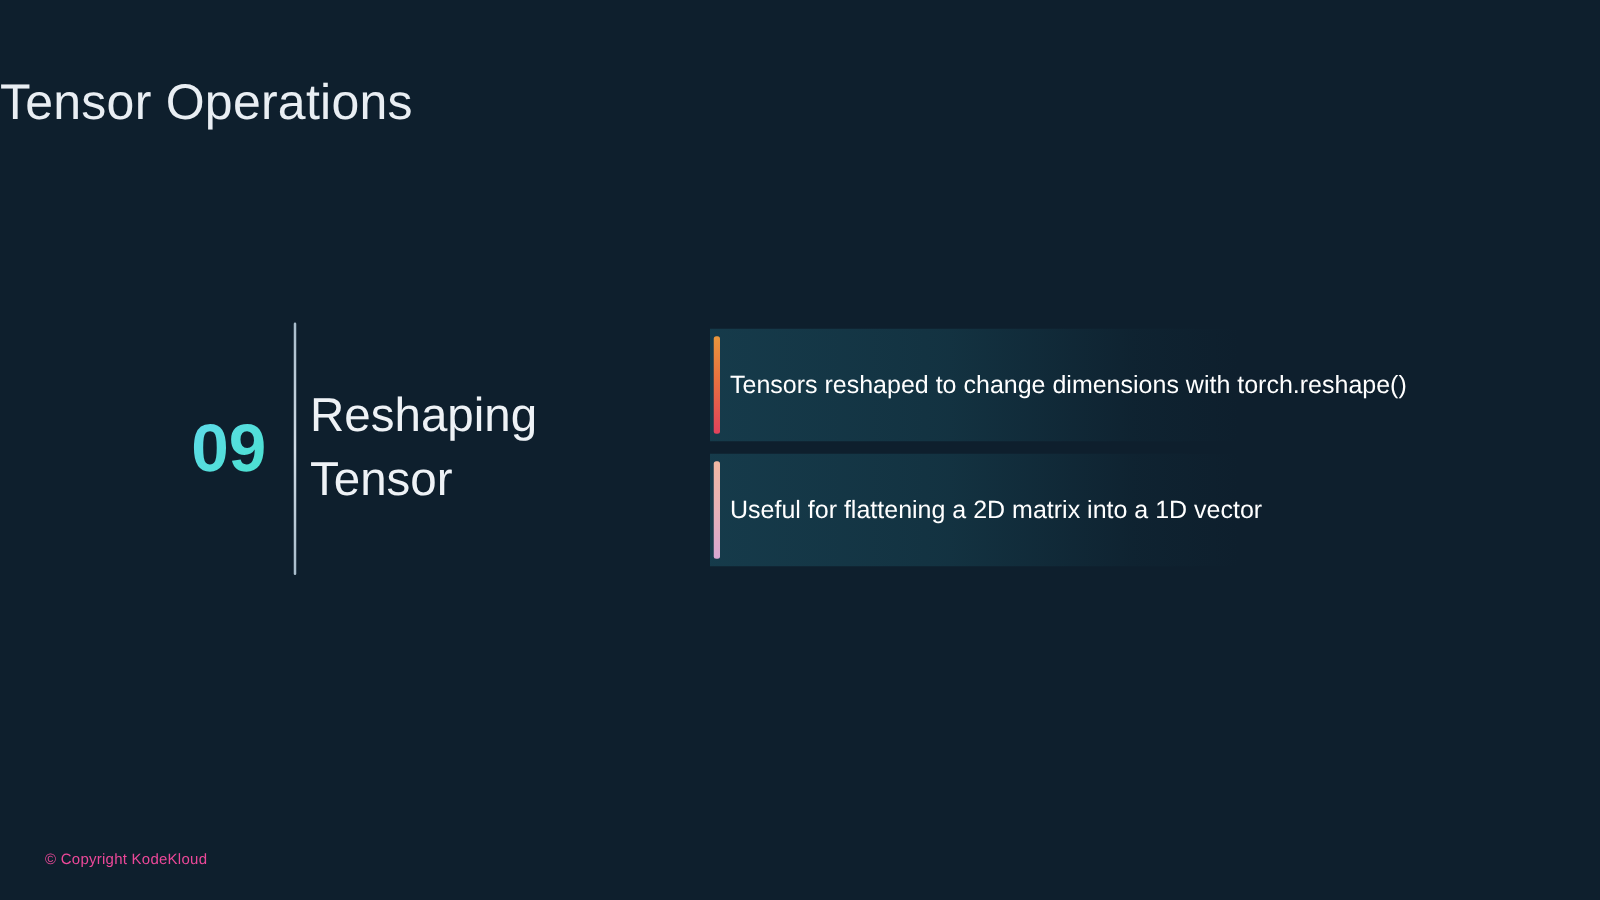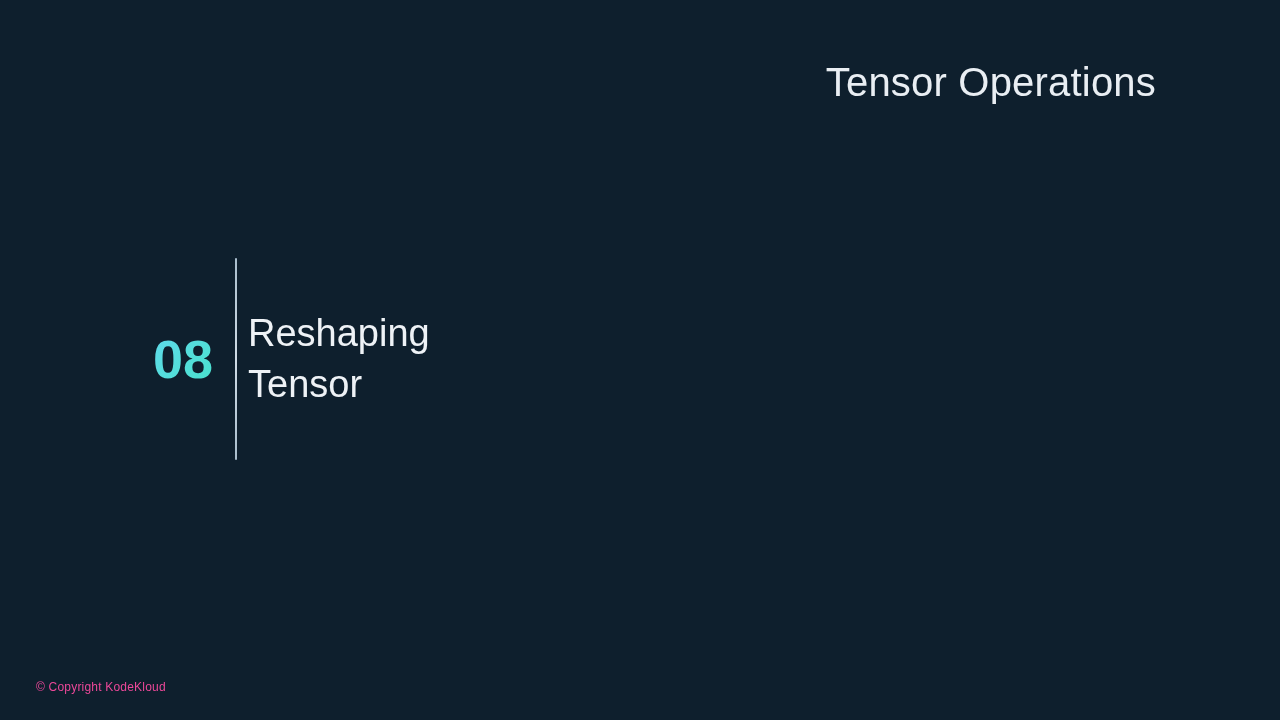--- a/index.html
+++ b/index.html
@@ -16,21 +16,21 @@
     font-family: "Liberation Sans", sans-serif;
     -webkit-font-smoothing: antialiased;
   }
 
   
   .slide-title {
     position: absolute;
     top: 58px;
     left: 0;
     width: 1156px;
-    text-align: right;
+    text-align: left;
     font-size: 40px;
     font-weight: 400;
     letter-spacing: 0.2px;
     color: #e9eef3;
     line-height: 48px;
   }
 
   
   .left-block {
     position: absolute;
@@ -122,24 +122,37 @@
   }
 </style>
 </head>
 <body>
 
 <div class="slide">
 
   <div class="slide-title">Tensor Operations</div>
 
   <div class="left-block">
-    <div class="section-number">08</div>
+    <div class="section-number">09</div>
     <div class="divider"></div>
     <div class="section-heading">
       <span>Reshaping</span><br>
       <span>Tensor</span>
     </div>
   </div>
 
+  <div class="cards">
+
+    <div class="card">
+      <span class="accent-bar orange-red"></span>
+      <span class="card-text">Tensors reshaped to change dimensions with torch.reshape()</span>
+    </div>
+
+    <div class="card">
+      <span class="accent-bar peach-pink"></span>
+      <span class="card-text">Useful for flattening a 2D matrix into a 1D vector</span>
+    </div>
+
+  </div>
 
   <div class="copyright">© Copyright KodeKloud</div>
 
 </div>
 
 </body></html>

